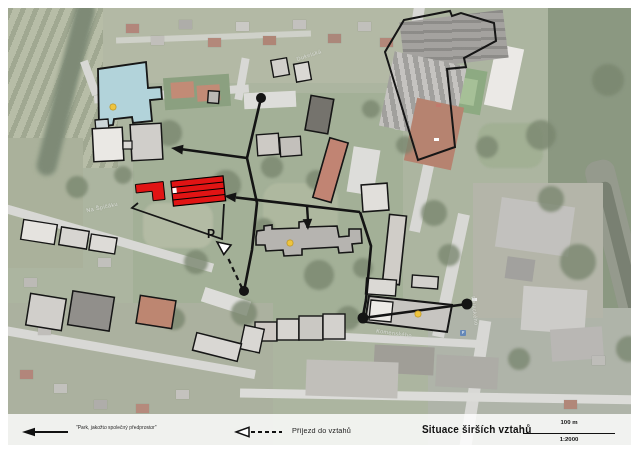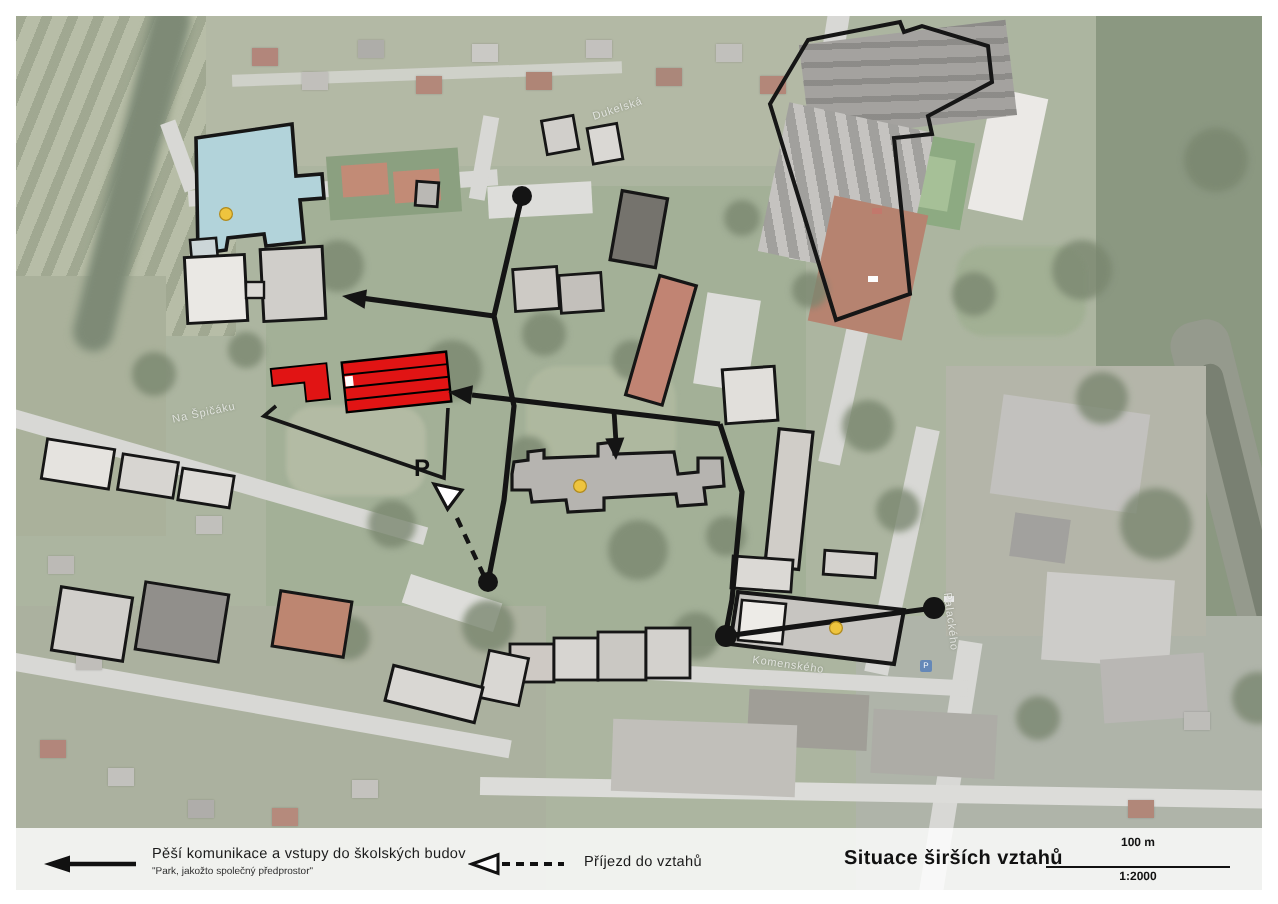--- a/index.html
+++ b/index.html
@@ -221,21 +221,20 @@
       <circle cx="418" cy="314" r="3.2"></circle>
     </g>
   </svg>
 
   <div class="legend">
     <svg class="leg-abs" style="left:12px;top:11px;" width="50" height="14" viewBox="0 0 50 14">
       <line x1="48" y1="7" x2="13" y2="7" stroke="#111" stroke-width="2.2"></line>
       <polygon points="2,7 15,2.8 15,11.2" fill="#111"></polygon>
     </svg>
     <div class="leg-abs" style="left:68px;top:8px;">
-      <div class="leg-label">Pěší komunikace a vstupy do školských budov</div>
       <div class="leg-note">"Park, jakožto společný předprostor"</div>
     </div>
     <svg class="leg-abs" style="left:226px;top:11px;" width="50" height="14" viewBox="0 0 50 14">
       <polygon points="2,7 15,2.3 15,11.7" fill="#fff" stroke="#111" stroke-width="1.5"></polygon>
       <line x1="17" y1="7" x2="48" y2="7" stroke="#111" stroke-width="2" stroke-dasharray="4,3"></line>
     </svg>
     <div class="leg-abs leg-label" style="left:284px;top:12px;">Příjezd do vztahů</div>
     <div class="leg-abs leg-title" style="left:414px;top:10px;">Situace širších vztahů</div>
     <div class="scalebox" style="left:515px;top:2px;">
       <div class="scaletxt" style="top:3px;">100 m</div>

